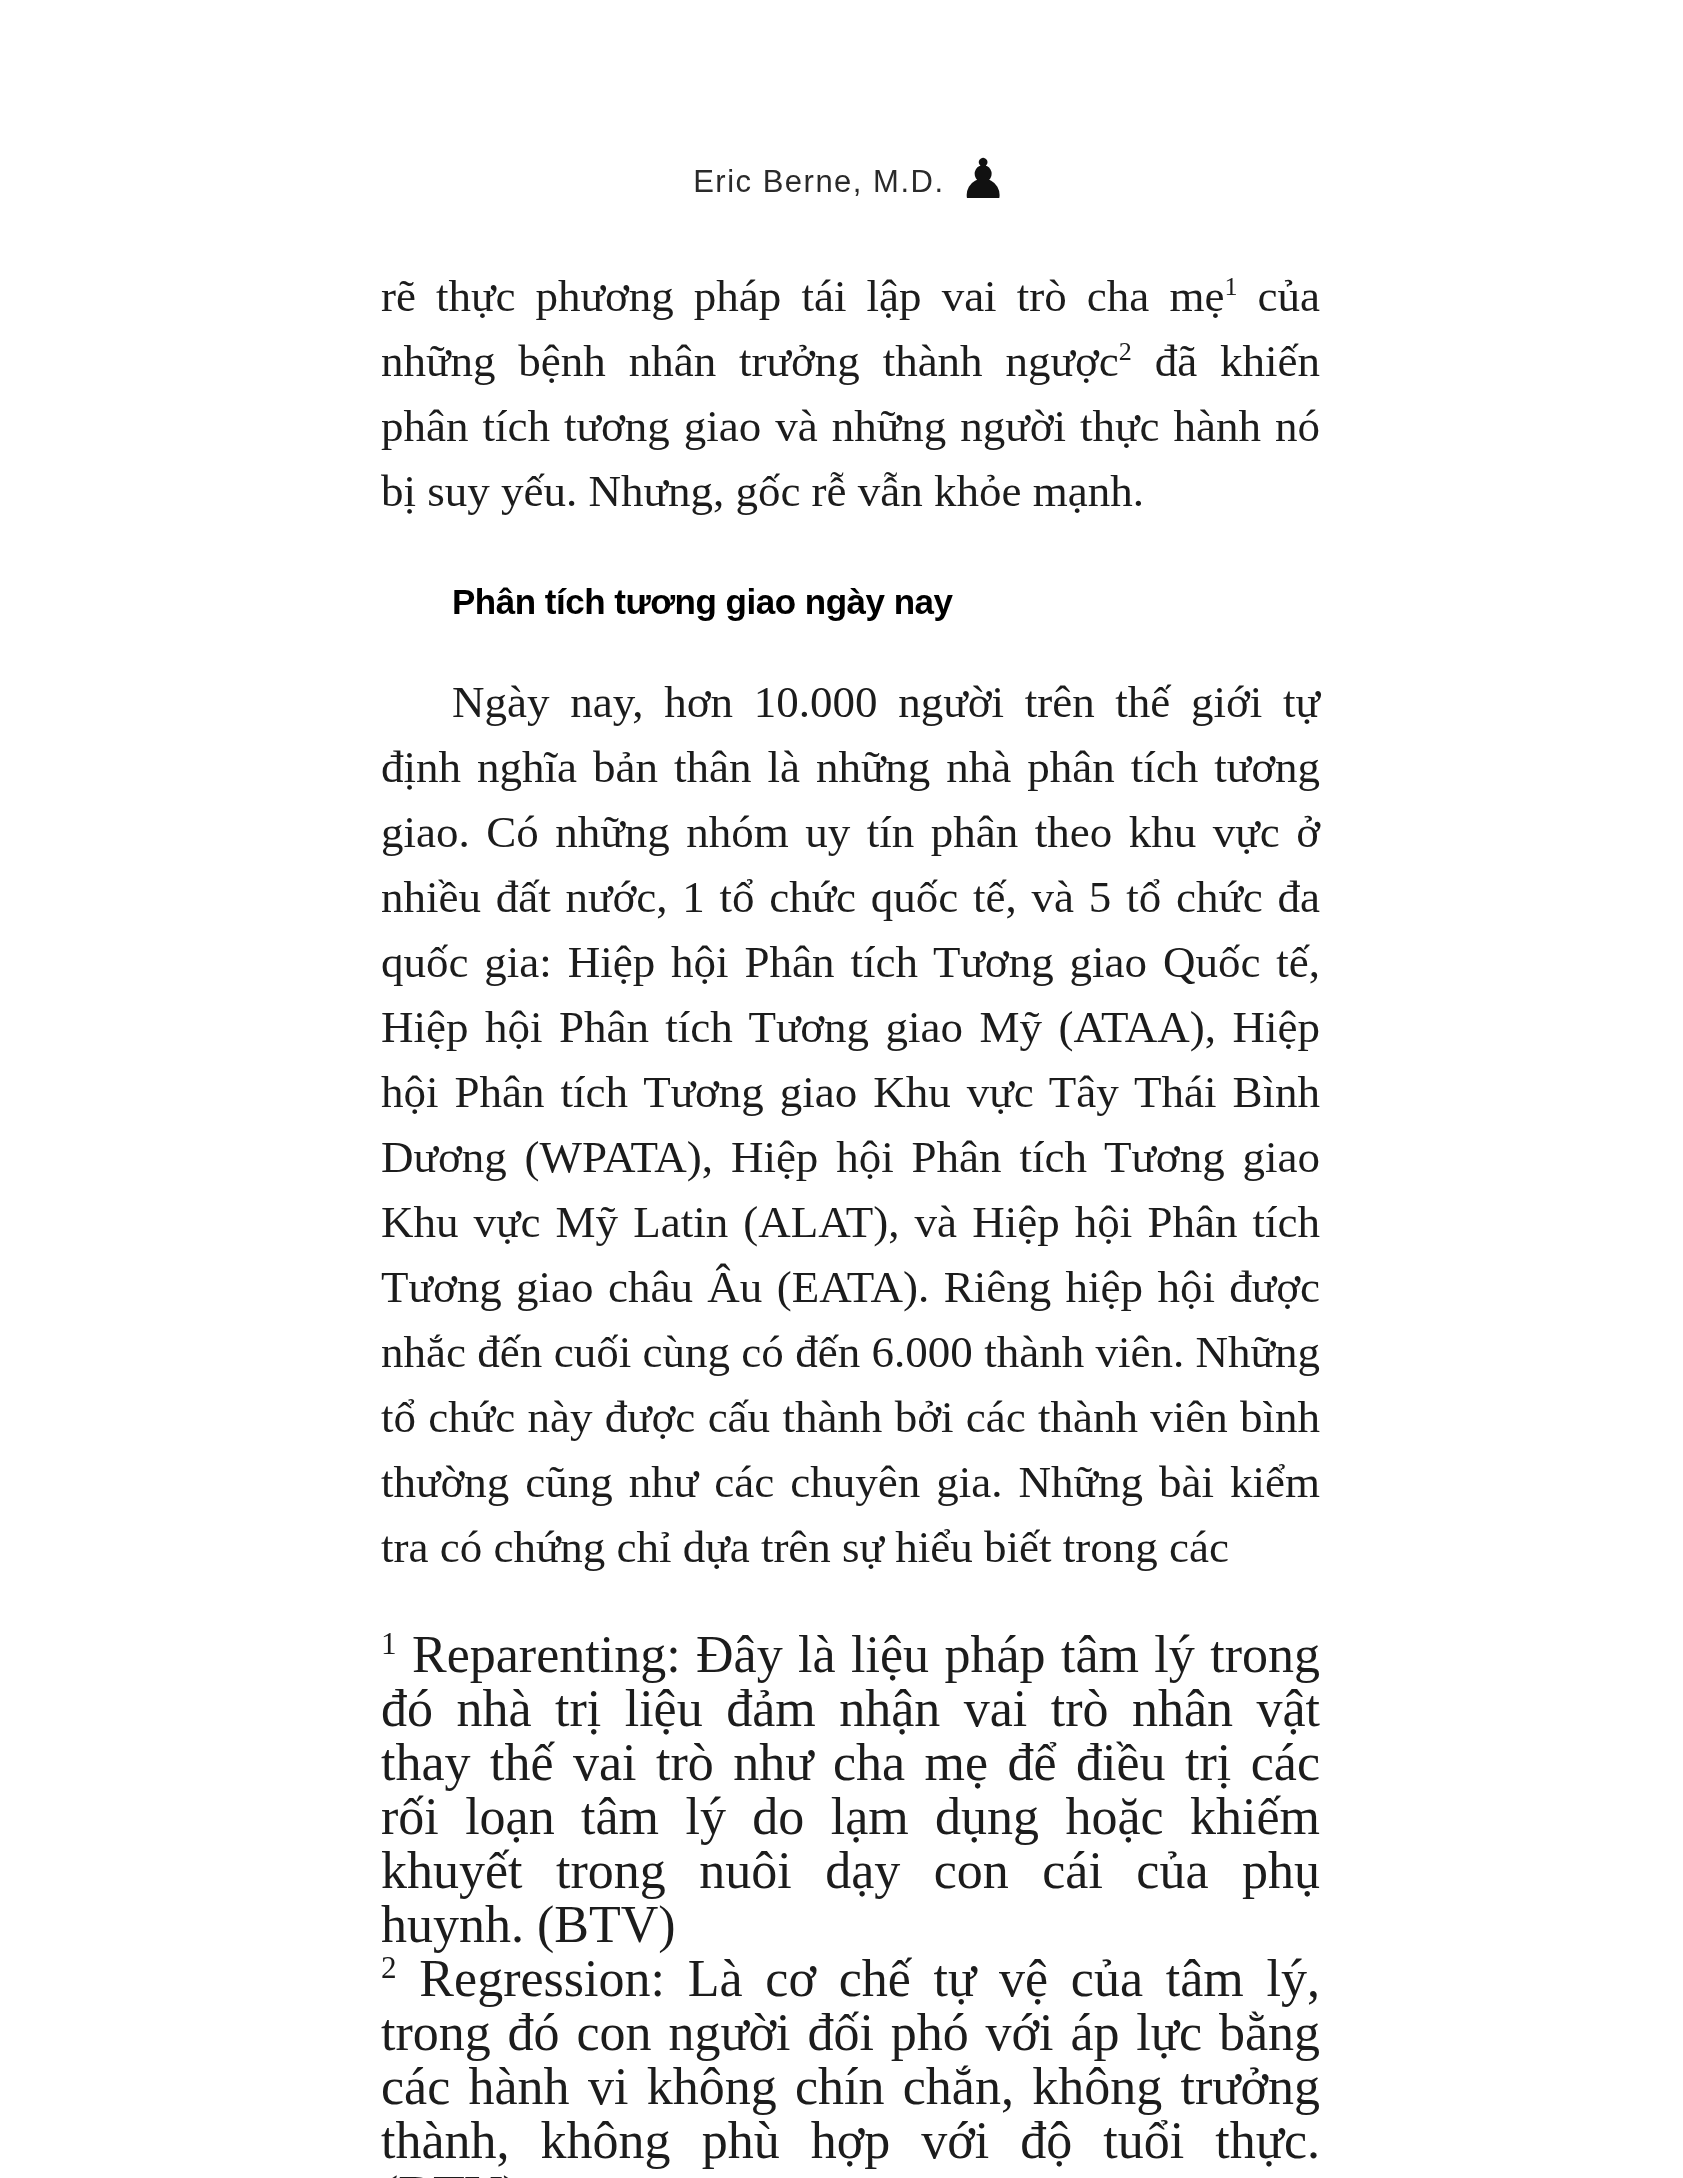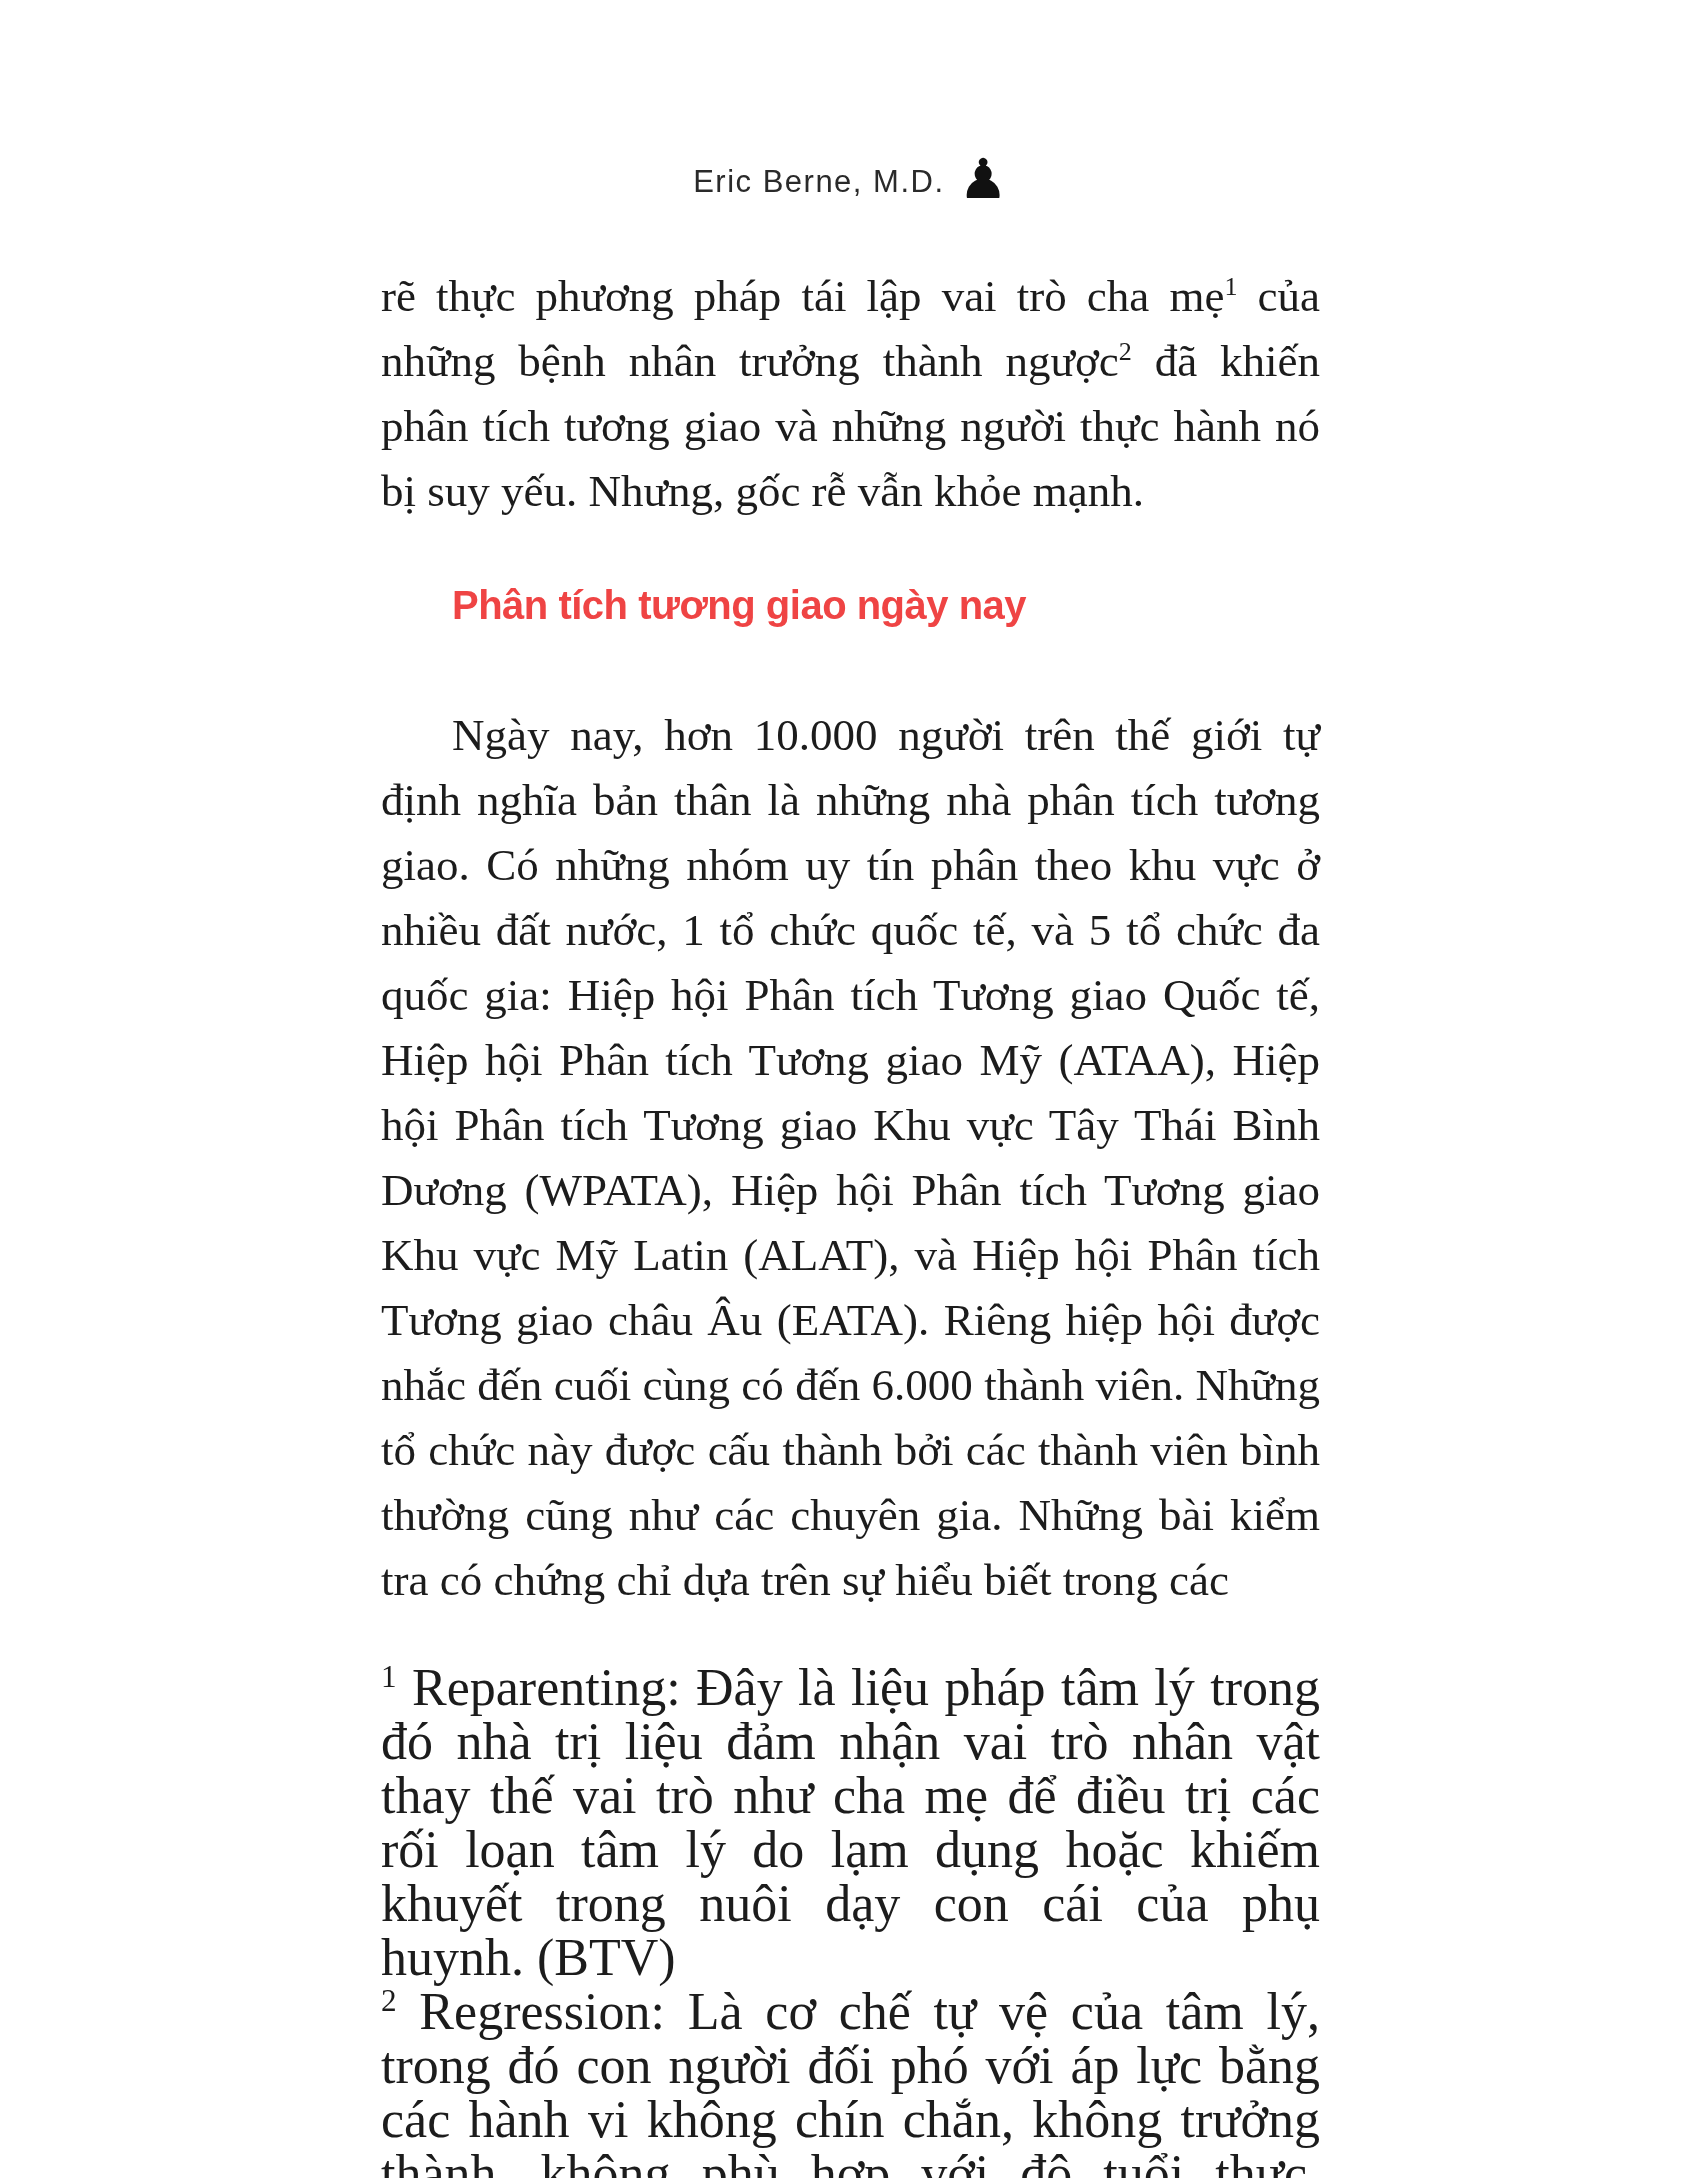--- a/index.html
+++ b/index.html
@@ -47,34 +47,34 @@
   .body-par {
     font-size: 45px;
     line-height: 65px;
     text-align: justify;
     margin: 0;
   }
   .par-continuation {
     margin-top: 48px;
   }
   .par-main {
-    margin-top: 76px;
+    margin-top: 48px;
     text-indent: 71px;
   }
   sup.fn-ref {
     font-size: 58%;
     line-height: 0;
     vertical-align: super;
   }
   .section-heading {
     font-family: "Liberation Sans", sans-serif;
     font-weight: 700;
-    font-size: 40px;
+    font-size: 35px;
     letter-spacing: -0.5px;
-    color: #ef4444;
+    color: #000000;
     margin: 59px 0 0 71px;
     line-height: 1.1;
   }
   .footnotes {
     margin-top: 48px;
     font-size: 52px;
     line-height: 54px;
     text-align: justify;
   }
   .footnote {

